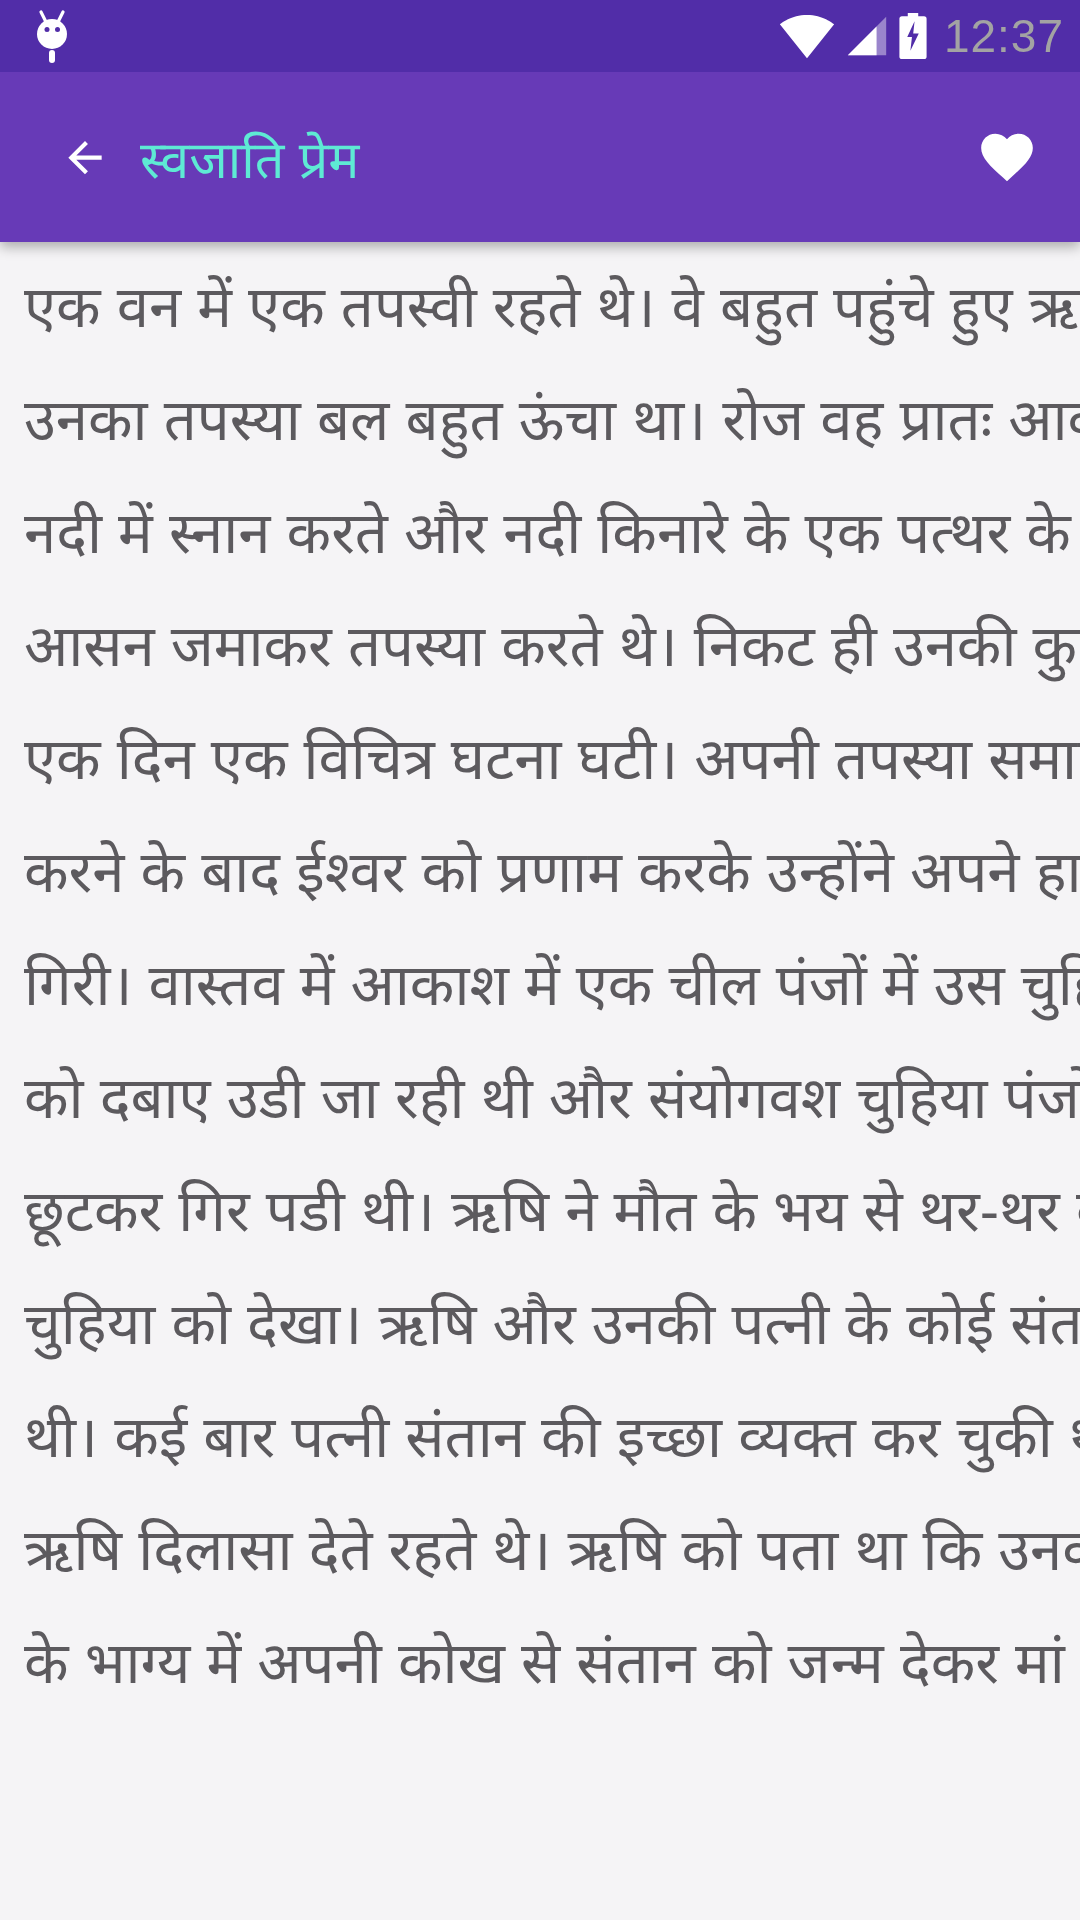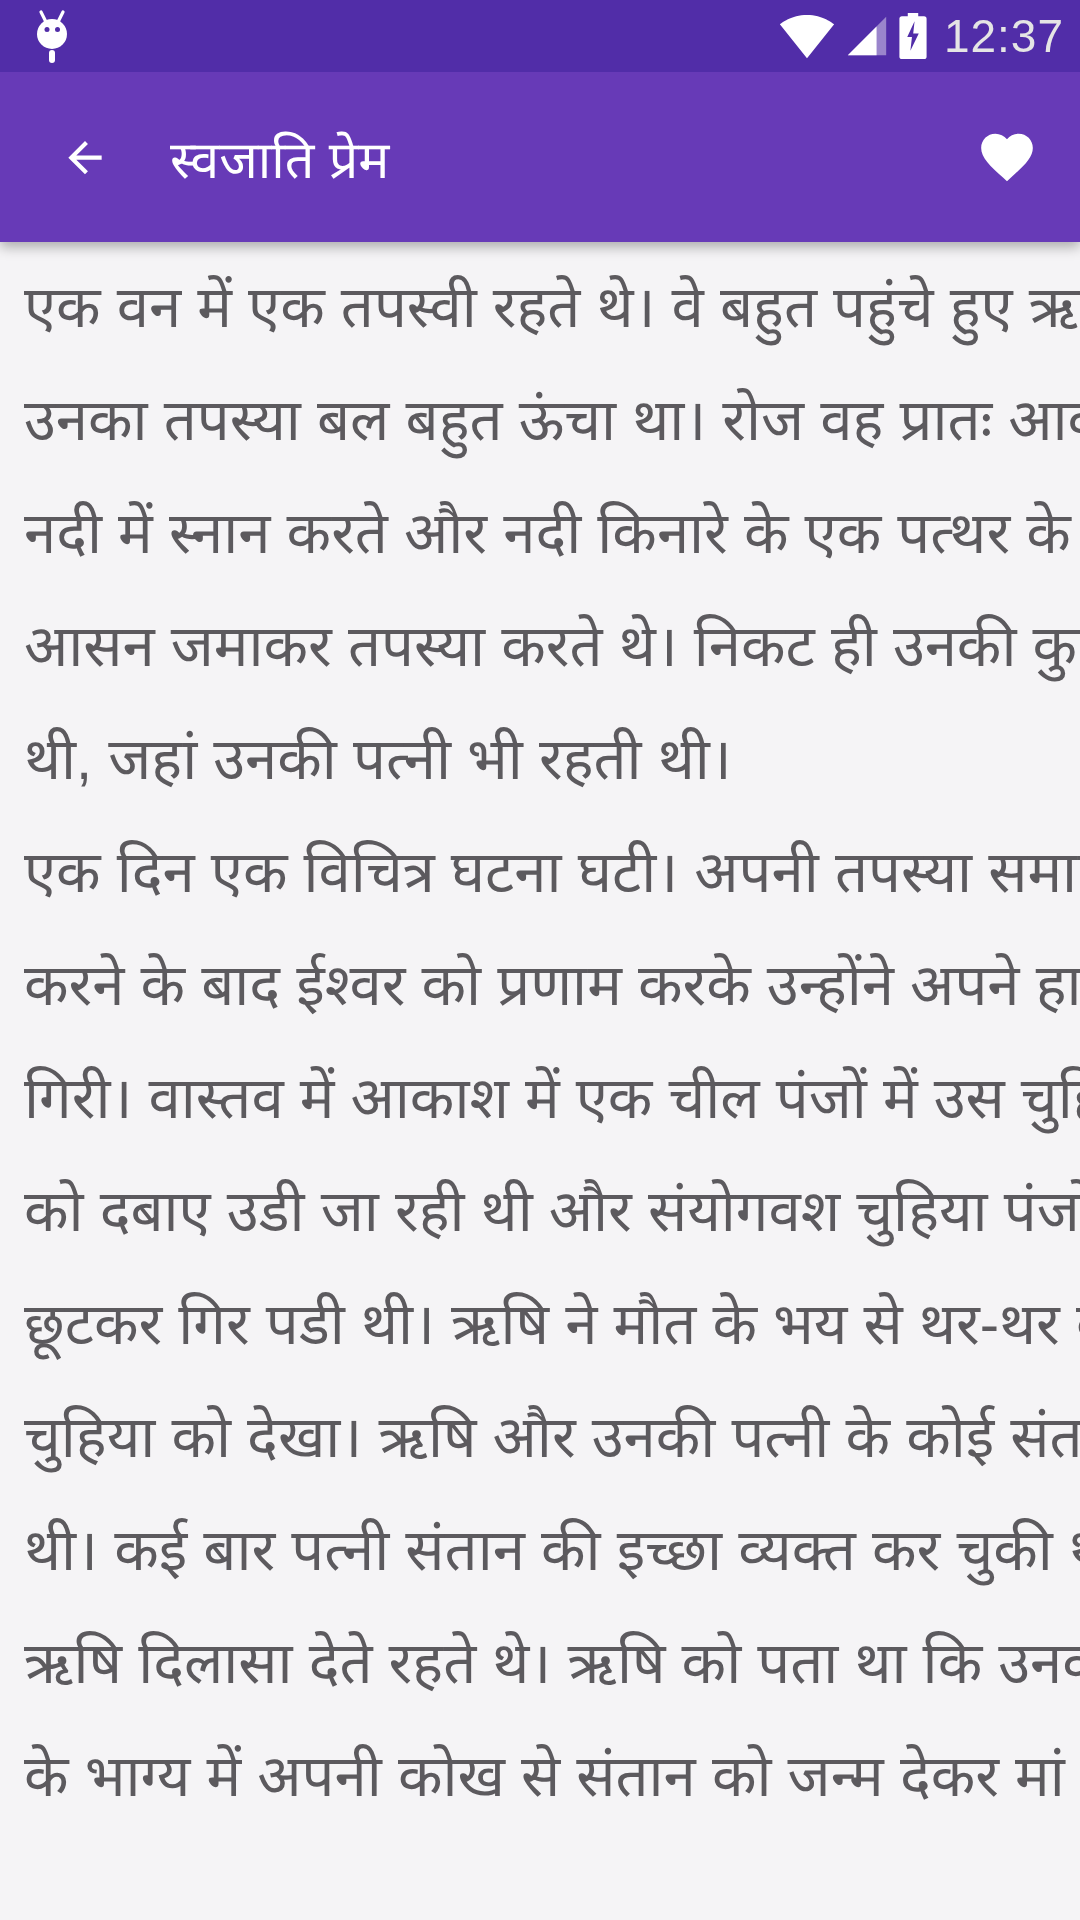--- a/index.html
+++ b/index.html
@@ -26,21 +26,21 @@
     padding: 0 16px 0 36px;
     z-index: 5;
   }
   .status-left { display: flex; align-items: center; }
   .status-right {
     display: flex;
     align-items: center;
     gap: 9px;
   }
   .status-time {
-    color: #e5e5e5;
+    color: #a3a3a3;
     font-size: 46px;
     line-height: 72px;
     margin-left: 8px;
     letter-spacing: 1px;
   }
 
   
   .app-bar {
     position: absolute;
     top: 72px; left: 0; right: 0;
@@ -55,22 +55,22 @@
     background: transparent;
     border: none;
     padding: 0;
     cursor: pointer;
     display: flex;
     align-items: center;
     justify-content: center;
   }
   .back-btn { width: 50px; height: 50px; margin-left: 60px; }
   .app-title {
-    margin-left: 60px;
-    color: #ffffff;
+    margin-left: 30px;
+    color: #5eead4;
     font-size: 52px;
     font-weight: 500;
     white-space: nowrap;
   }
   .fav-btn { width: 62px; height: 62px; margin-left: auto; margin-right: 42px; }
 
   
   .content {
     position: absolute;
     top: 242px; left: 0; right: 0; bottom: 0;
@@ -131,21 +131,20 @@
       </svg>
     </button>
   </div>
 
   <div class="content">
     <div class="paragraph">
       <div class="line">एक वन में एक तपस्वी रहते थे। वे बहुत पहुंचे हुए ऋषि थे।</div>
       <div class="line">उनका तपस्या बल बहुत ऊंचा था। रोज वह प्रातः आकर</div>
       <div class="line">नदी में स्नान करते और नदी किनारे के एक पत्थर के ऊपर</div>
       <div class="line">आसन जमाकर तपस्या करते थे। निकट ही उनकी कुटिया</div>
-      <div class="line">थी, जहां उनकी पत्नी भी रहती थी।</div>
     </div>
     <div class="paragraph">
       <div class="line">एक दिन एक विचित्र घटना घटी। अपनी तपस्या समाप्त</div>
       <div class="line">करने के बाद ईश्वर को प्रणाम करके उन्होंने अपने हाथ</div>
       <div class="line">गिरी। वास्तव में आकाश में एक चील पंजों में उस चुहिया</div>
       <div class="line">को दबाए उडी जा रही थी और संयोगवश चुहिया पंजों से</div>
       <div class="line">छूटकर गिर पडी थी। ऋषि ने मौत के भय से थर-थर कांपती</div>
       <div class="line">चुहिया को देखा। ऋषि और उनकी पत्नी के कोई संतान नहीं</div>
       <div class="line">थी। कई बार पत्नी संतान की इच्छा व्यक्त कर चुकी थी।</div>
       <div class="line">ऋषि दिलासा देते रहते थे। ऋषि को पता था कि उनकी पत्नी</div>

